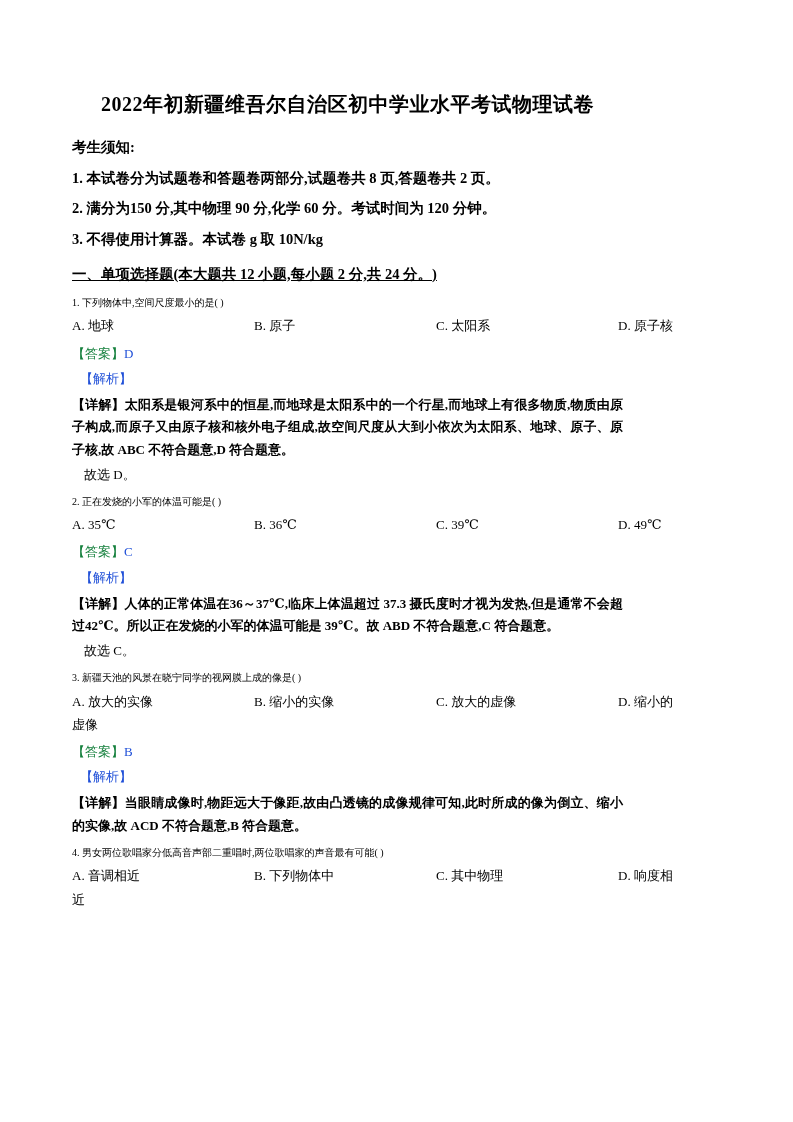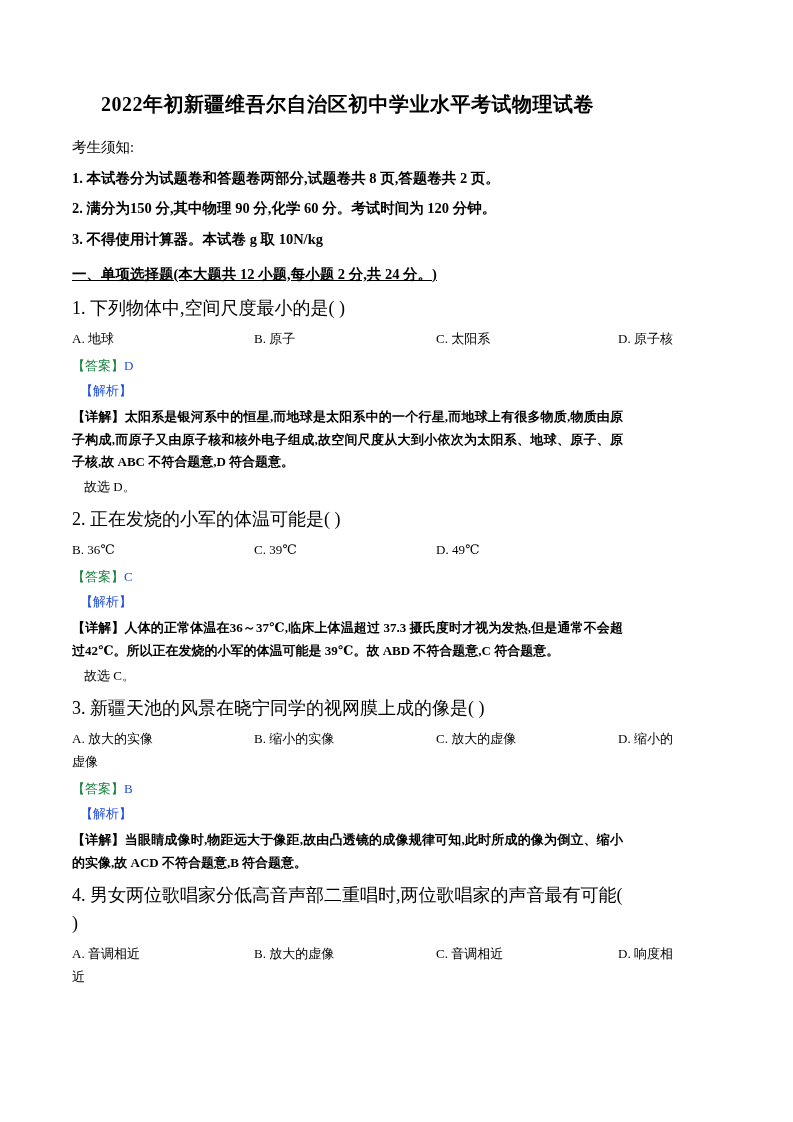--- a/index.html
+++ b/index.html
@@ -24,39 +24,39 @@
   .doc-title {
     text-align: center;
     font-size: 20px;
     font-weight: bold;
     letter-spacing: 0.5px;
     margin: 28px 0 18px 0;
     line-height: 1.4;
   }
   .notice-head {
     font-size: 14.5px;
-    font-weight: normal;
+    font-weight: bold;
     margin: 10px 0 8px 0;
     line-height: 1.6;
   }
   .notice-line {
     font-size: 14.5px;
     font-weight: bold;
     margin: 7px 0;
     line-height: 1.6;
   }
   .section-head {
     font-size: 14.5px;
     font-weight: bold;
     margin: 12px 0 9px 0;
     line-height: 1.6;
     text-decoration: underline;
   }
   .q-stem {
-    font-size: 18px;
+    font-size: 10px;
     margin: 8px 0 6px 0;
     line-height: 1.55;
   }
   .opts {
     display: flex;
     font-size: 13px;
     margin: 5px 0 3px 0;
     line-height: 1.55;
   }
   .opts .opt {
@@ -123,20 +123,21 @@
     <span class="opt opt-c">C. 太阳系</span>
     <span class="opt opt-d">D. 原子核</span>
   </div>
   <div class="ans"><span class="bracket">【答案】</span><span class="letter">D</span></div>
   <div class="analysis-label">【解析】</div>
   <div class="detail"><span>【详解】</span><span>太阳系是银河系中的恒星,而地球是太阳系中的一个行星,而地球上有很多物质,物质由原子构成,而原子又由原子核和核外电子组成,故空间尺度从大到小依次为太阳系、地球、原子、原子核,故 ABC 不符合题意,D 符合题意。</span></div>
   <div class="pick">故选 D。</div>
 
   <div class="q-stem">2. 正在发烧的小军的体温可能是(      )</div>
   <div class="opts">
+    <span class="opt opt-a">A. 35℃</span>
     <span class="opt opt-b">B. 36℃</span>
     <span class="opt opt-c">C. 39℃</span>
     <span class="opt opt-d">D. 49℃</span>
   </div>
   <div class="ans"><span class="bracket">【答案】</span><span class="letter">C</span></div>
   <div class="analysis-label">【解析】</div>
   <div class="detail"><span>【详解】</span><span>人体的正常体温在36～37℃,临床上体温超过 37.3 摄氏度时才视为发热,但是通常不会超过42℃。所以正在发烧的小军的体温可能是 39℃。故 ABD 不符合题意,C 符合题意。</span></div>
   <div class="pick">故选 C。</div>
 
   <div class="q-stem">3. 新疆天池的风景在晓宁同学的视网膜上成的像是(      )</div>
@@ -147,19 +148,19 @@
     <span class="opt opt-d">D. 缩小的</span>
   </div>
   <div class="opt-wrap-tail">虚像</div>
   <div class="ans"><span class="bracket">【答案】</span><span class="letter">B</span></div>
   <div class="analysis-label">【解析】</div>
   <div class="detail"><span>【详解】</span><span>当眼睛成像时,物距远大于像距,故由凸透镜的成像规律可知,此时所成的像为倒立、缩小的实像,故 ACD 不符合题意,B 符合题意。</span></div>
 
   <div class="q-stem">4. 男女两位歌唱家分低高音声部二重唱时,两位歌唱家的声音最有可能(      )</div>
   <div class="opts">
     <span class="opt opt-a">A. 音调相近</span>
-    <span class="opt opt-b">B. 放大的虚像</span>
-    <span class="opt opt-c">C. 音调相近</span>
+    <span class="opt opt-b">B. 下列物体中</span>
+    <span class="opt opt-c">C. 其中物理</span>
     <span class="opt opt-d">D. 响度相</span>
   </div>
   <div class="opt-wrap-tail">近</div>
 
 </div>
 
 </body></html>

